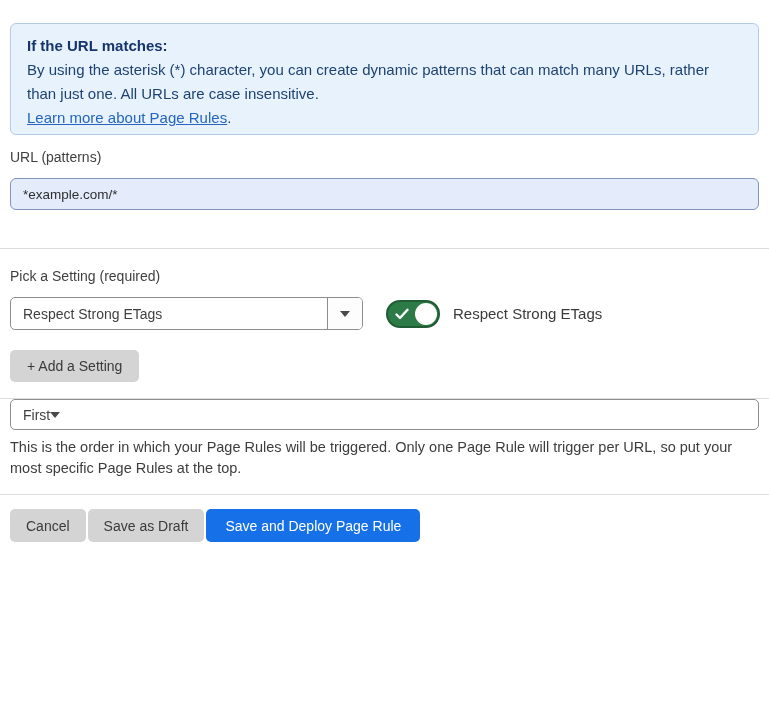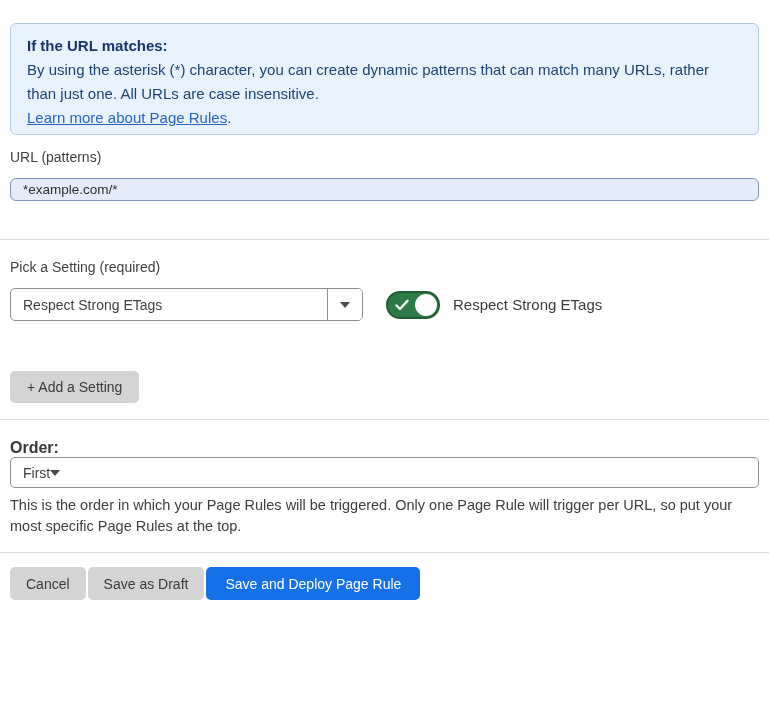--- a/index.html
+++ b/index.html
@@ -13,21 +13,21 @@
   html,body{margin:0;padding:0;background:#fff}
   body{width:769px;font-family:"Liberation Sans",sans-serif;color:var(--text-dark);-webkit-font-smoothing:antialiased}
   .container{padding:0 10px 15px}
   .page-title{font-size:20px;font-weight:bold;margin:0;padding:11px 0 0;color:var(--text-dark);letter-spacing:-0.2px}
   .info-box{margin-top:23px;background:var(--info-bg);border:1px solid var(--info-border);border-radius:6px;
     padding:10px 16px 4px;color:var(--info-text);font-size:15px;line-height:24px}
   .info-heading{font-weight:bold;color:var(--info-heading)}
   .learn-link{color:var(--link-blue);text-decoration:underline;cursor:pointer}
   .field-label{display:block;font-size:14px;color:var(--text-label)}
   .url-label{margin:14px 0 13px}
-  .url-input{display:block;width:100%;height:23px;background:var(--input-bg);border:1px solid var(--input-border);
+  .url-input{display:block;width:100%;height:32px;background:var(--input-bg);border:1px solid var(--input-border);
     border-radius:6px;padding:0 12px;font-size:13.5px;color:#2e2e2e;font-family:inherit;outline:none}
   .divider{border:none;border-top:1px solid var(--divider);margin:0 -10px;height:0}
   .div-1{margin-top:38px}
   .div-2{margin-top:16px}
   .div-3{margin-top:15px}
   .section-heading{font-size:16px;font-weight:bold;margin:0;padding-top:19px;color:var(--text-dark)}
   .pick-label{margin:19px 0 13px}
   .select-row{display:flex;}
   .custom-select{display:flex;align-items:stretch;width:353px;height:33px;background:#fff;
     border:1px solid var(--select-border);border-radius:5px;cursor:pointer;overflow:hidden}
@@ -36,21 +36,21 @@
   .caret{width:0;height:0;border-left:5px solid transparent;border-right:5px solid transparent;border-top:6px solid #4a4a4a}
   .toggle-group{display:flex;align-items:center;margin-left:23px}
   .toggle{position:relative;width:54px;height:28px;border-radius:15px;background:var(--toggle-green);
     border:2px solid var(--toggle-border);cursor:pointer;flex-shrink:0}
   .toggle .check-wrap{position:absolute;left:7px;top:50%;transform:translateY(-50%);display:flex}
   .toggle .knob{position:absolute;top:1px;right:1px;width:22px;height:22px;border-radius:50%;background:#fff}
   .toggle-label{margin-left:13px;font-size:15px;color:#3a3a3a}
   .btn{height:33px;border:none;border-radius:5px;font-family:inherit;font-size:14px;cursor:pointer;white-space:nowrap}
   .btn-gray{background:var(--gray-btn);color:#3a3a3a;padding:0 16px}
   .btn-blue{background:var(--blue-btn);color:#fff;padding:0 19px}
-  .add-btn{margin-top:50px;height:32px;padding:0 17px}
+  .add-btn{margin-top:20px;height:32px;padding:0 17px}
   .order-label{margin:23px 0 8px}
   .full-select{display:flex;align-items:center;width:100%;height:31px;
     background:#fff;border:1px solid var(--select-border);border-radius:5px;padding:0 14px 0 12px;cursor:pointer}
   .full-select .select-text{font-size:14px;color:var(--text-label)}
   .help-text{margin:7px 0 0;font-size:14.5px;line-height:21px;color:#3d3d3d}
   .actions{display:flex;gap:2px;margin-top:14px}
 </style>
 </head>
 <body>
 
@@ -88,21 +88,20 @@
         <span class="knob"></span>
       </div>
       <span class="toggle-label">Respect Strong ETags</span>
     </div>
   </div>
 
   <button class="btn btn-gray add-btn">+ Add a Setting</button>
 
   <hr class="divider div-2">
 
-  <h2 class="section-heading">Order:</h2>
 
 
   <div class="full-select">
     <span class="select-text">First</span>
     <span class="caret"></span>
   </div>
 
   <p class="help-text">This is the order in which your Page Rules will be triggered. Only one Page Rule will trigger per URL, so put your most specific Page Rules at the top.</p>
 
   <hr class="divider div-3">

